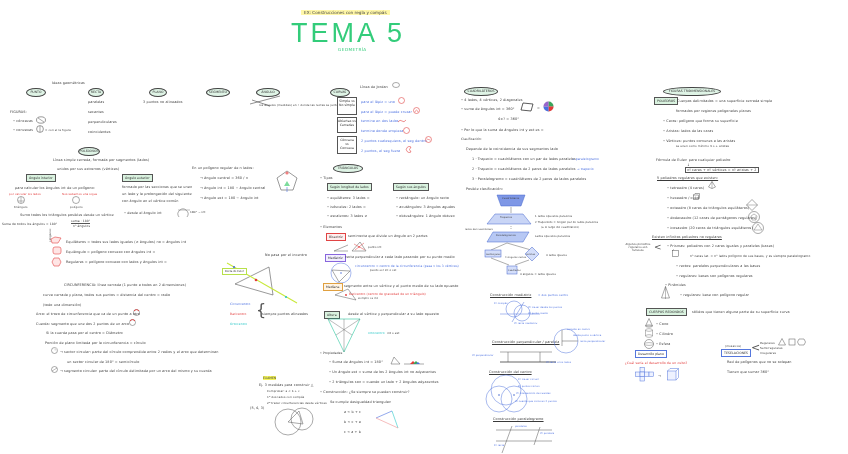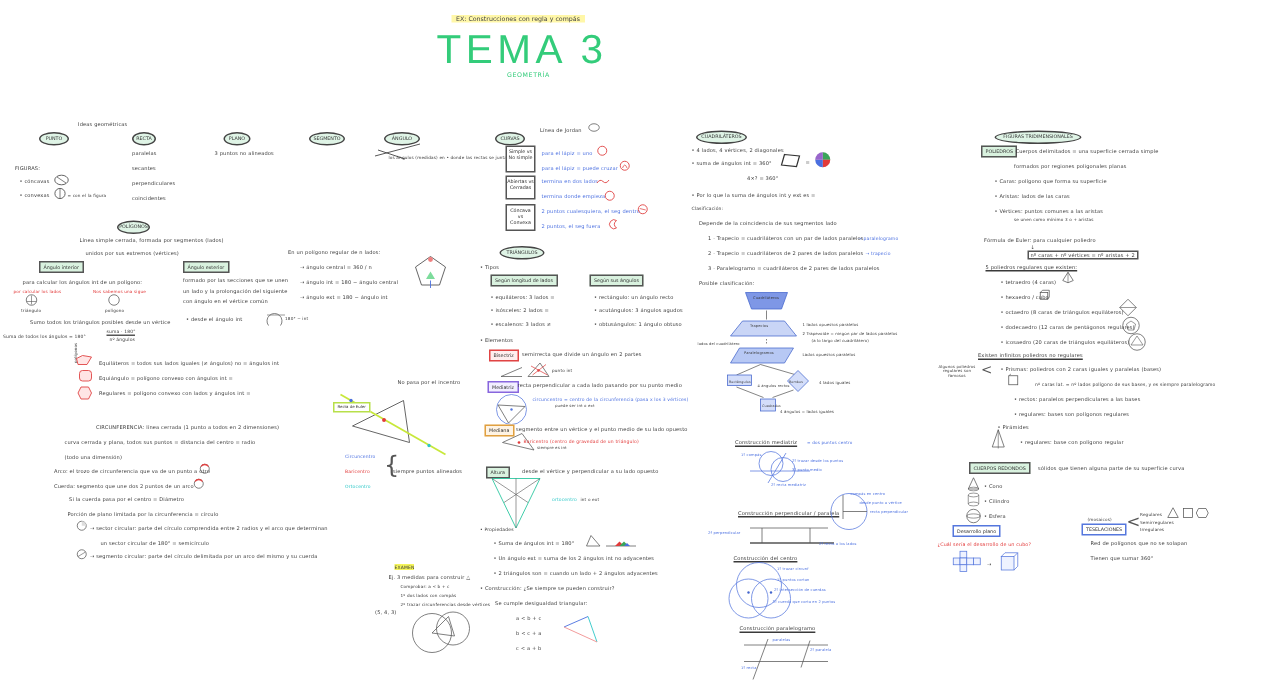--- a/index.html
+++ b/index.html
@@ -20,21 +20,21 @@
   .title { position: absolute; left: 291px; top: 19px; font-family: "Liberation Sans", sans-serif; font-size: 27px; font-weight: 300; color: #33cc7a; letter-spacing: 3px; line-height: 28px; }
   .subtitle { position: absolute; left: 338px; top: 47px; font-size: 4.2px; color: #33cc7a; letter-spacing: 0.4px; }
   .topline { position: absolute; left: 301px; top: 10px; font-size: 4.2px; background: #fff7a8; padding: 0 3px; line-height: 5px; color: #444; }
   .hl-yellow { background: #f4f45a; }
   .ul { text-decoration: underline; }
 </style>
 </head>
 <body>
 
 <div class="topline">EX: Construcciones con regla y compás</div>
-<div class="title">TEMA 3</div>
+<div class="title">TEMA 5</div>
 <div class="subtitle">GEOMETRÍA</div>
 
 <div class="t" style="left:52px;top:81px;">Ideas geométricas</div>
 <div class="pill" style="left:26px;top:88px;width:20px;">PUNTO</div>
 <div class="pill" style="left:88px;top:88px;width:16px;">RECTA</div>
 <div class="t" style="left:88px;top:100px;">paralelas</div>
 <div class="t" style="left:88px;top:110px;">secantes</div>
 <div class="t" style="left:88px;top:120px;">perpendiculares</div>
 <div class="t" style="left:88px;top:130px;">coincidentes</div>
 <div class="pill" style="left:149px;top:88px;width:18px;">PLANO</div>

